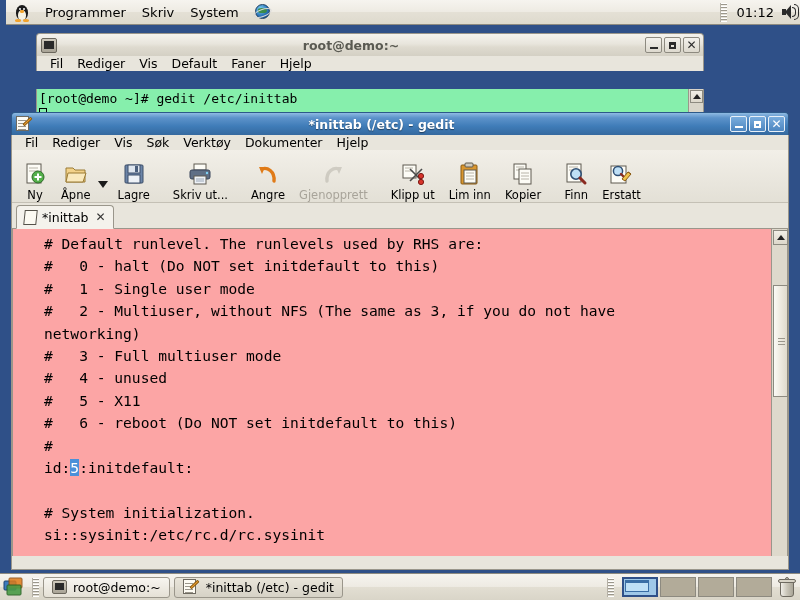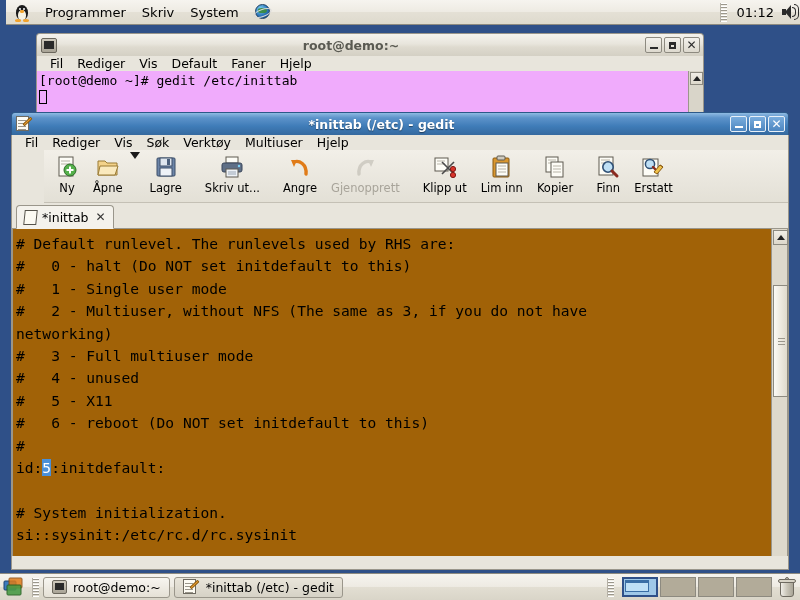--- a/index.html
+++ b/index.html
@@ -86,22 +86,22 @@
     border-left: 1px solid #9a968b; border-right: 1px solid #9a968b;
   }
   .menubar span { padding: 2px 7px; font-size: 12.5px; color: #000; }
 
   
   #term-window { left: 36px; top: 33px; width: 668px; height: 88px; }
   #term-window .titlebar { width: 668px; }
   .term-icon { width: 16px; height: 15px; background: linear-gradient(to bottom,#cfcabd,#a8a396); border:1px solid #6b675d; border-radius:2px; position:relative; }
   .term-icon::after { content:''; position:absolute; left:2px; top:2px; right:2px; bottom:3px; background:#2a2a2a; }
   .term-body {
-    background: #f0abfc; border: 1px solid #9a968b; border-top: none;
-    height: 42px; display: flex; overflow: hidden;
+    background: #86efac; border: 1px solid #9a968b; border-top: none;
+    height: 42px; display: flex; overflow: hidden; margin-top: 18px;
   }
   .term-text {
     flex: 1; font-family: "DejaVu Sans Mono", monospace; font-size: 13px;
     color: #000; padding: 2px 0 0 2px; line-height: 16px; white-space: pre;
   }
   .term-cursor { display:inline-block; width:8px; height:14px; border:1px solid #000; vertical-align:-3px; }
   .term-sb { width: 15px; background: #d9d5c9; border-left: 1px solid #9a968b; }
   .sb-arrow-up { width: 13px; height: 13px; margin:1px; background: linear-gradient(to bottom,#f1eee6,#ddd8cb);
      border:1px solid #8d8a80; display:flex; align-items:center; justify-content:center; }
   .tri-up { width:0;height:0;border-left:4px solid transparent;border-right:4px solid transparent;border-bottom:5px solid #222; }
@@ -109,24 +109,23 @@
   
   #gedit-window { left: 11px; top: 112px; width: 778px; height: 458px; }
   #gedit-window .titlebar { width: 778px; }
   .gedit-icon { width: 17px; height: 16px; position: relative; }
   .gedit-icon .pad { position:absolute; left:0; top:0; width:13px; height:15px; background:#fdfbf3; border:1px solid #6e6a60; }
   .gedit-icon .ln { position:absolute; left:2px; width:8px; height:1px; background:#9a968b; }
   .gedit-icon .pen { position:absolute; left:6px; top:4px; width:11px; height:3px; background:#f0a12c; border:1px solid #8a5a12; transform: rotate(-42deg); border-radius:1px; }
   .gedit-body { border: 1px solid #9a968b; border-top: none; background: #e8e5dc; height: 435px; }
 
   .toolbar {
-    height: 53px; display: flex; align-items: flex-start; padding: 2px 0 0 4px;
+    height: 53px; display: flex; align-items: flex-end; padding: 2px 0 0 4px;
     background: linear-gradient(to bottom,#f2efe8,#e3e0d6);
     border-bottom: 1px solid #c4c0b5;
-    margin-left: 32px;
   }
   .tbtn { display:flex; flex-direction:column; align-items:center; justify-content:flex-start;
           padding: 3px 7px 0 7px; min-width: 38px; }
   .tbtn .lbl { font-size: 11.5px; margin-top: 2px; color: #000; white-space: nowrap; }
   .tbtn.disabled .lbl { color: #a8a49a; }
   .tb-sep { width: 1px; background: #c8c4b8; margin: 5px 4px 8px 4px; }
   .tb-arrow { display:flex; align-items:center; padding: 0 3px 14px 0; }
   .icon24 { width: 24px; height: 24px; position: relative; }
 
   .tabstrip { height: 26px; background: #e8e5dc; display:flex; align-items:flex-end; padding-left: 4px; border-bottom:1px solid #9a968b;}
@@ -134,22 +133,23 @@
     display:flex; align-items:center; gap:5px; height: 24px; padding: 0 7px;
     background: #f4f2ec; border:1px solid #9a968b; border-bottom: 1px solid #f4f2ec;
     border-radius: 4px 4px 0 0; position: relative; top: 1px;
   }
   .tab .tab-label { font-size: 12.5px; color:#000; }
   .tab-close { font-weight: bold; font-size: 12px; color:#333; padding-left:2px; }
   .tab-doc { width: 13px; height: 15px; background:#fcfaf2; border:1px solid #55524a; transform: skewX(-6deg); }
 
   .editor-wrap { display:flex; height: 327px; background:#ffffff; border-top: 0; }
   .editor {
-    flex: 1; overflow: hidden; background: #a16207; position: relative;
+    flex: 1; overflow: hidden; background: #fca5a5; position: relative;
     border-left: 1px solid #9a968b;
+    padding-left: 28px;
   }
   .editor-text {
     font-family: "DejaVu Sans Mono", monospace;
     font-size: 14.6px; line-height: 22.4px; color: #000;
     white-space: pre; padding: 4px 0 0 3px;
   }
   .sel { background: #4a90d9; color: #ffffff; }
   .ed-sb { width: 17px; background: #ded9cc; border-left:1px solid #9a968b; border-right:1px solid #9a968b; position:relative; }
   .ed-sb .up { width:15px;height:15px;margin:1px; background: linear-gradient(to bottom,#f1eee6,#ddd8cb); border:1px solid #8d8a80; display:flex;align-items:center;justify-content:center;}
   .ed-sb .thumb { position:absolute; left:1px; width:15px; top:56px; height:112px;
@@ -273,21 +273,21 @@
       </div>
     </div>
     <div class="gedit-body">
 
       <div class="menubar" style="border-left:none;border-right:none">
         <span>Fil</span>
         <span>Rediger</span>
         <span>Vis</span>
         <span>Søk</span>
         <span>Verktøy</span>
-        <span>Multiuser</span>
+        <span>Dokumenter</span>
         <span>Hjelp</span>
       </div>
 
       <div class="toolbar">
 
         <div class="tbtn">
           <div class="icon24">
             <svg width="24" height="24" viewBox="0 0 24 24">
               <rect x="4" y="2" width="14" height="19" fill="#fdfcf6" stroke="#5e5a50"></rect>
               <line x1="6" y1="6" x2="15" y2="6" stroke="#b8b4a8"></line>

